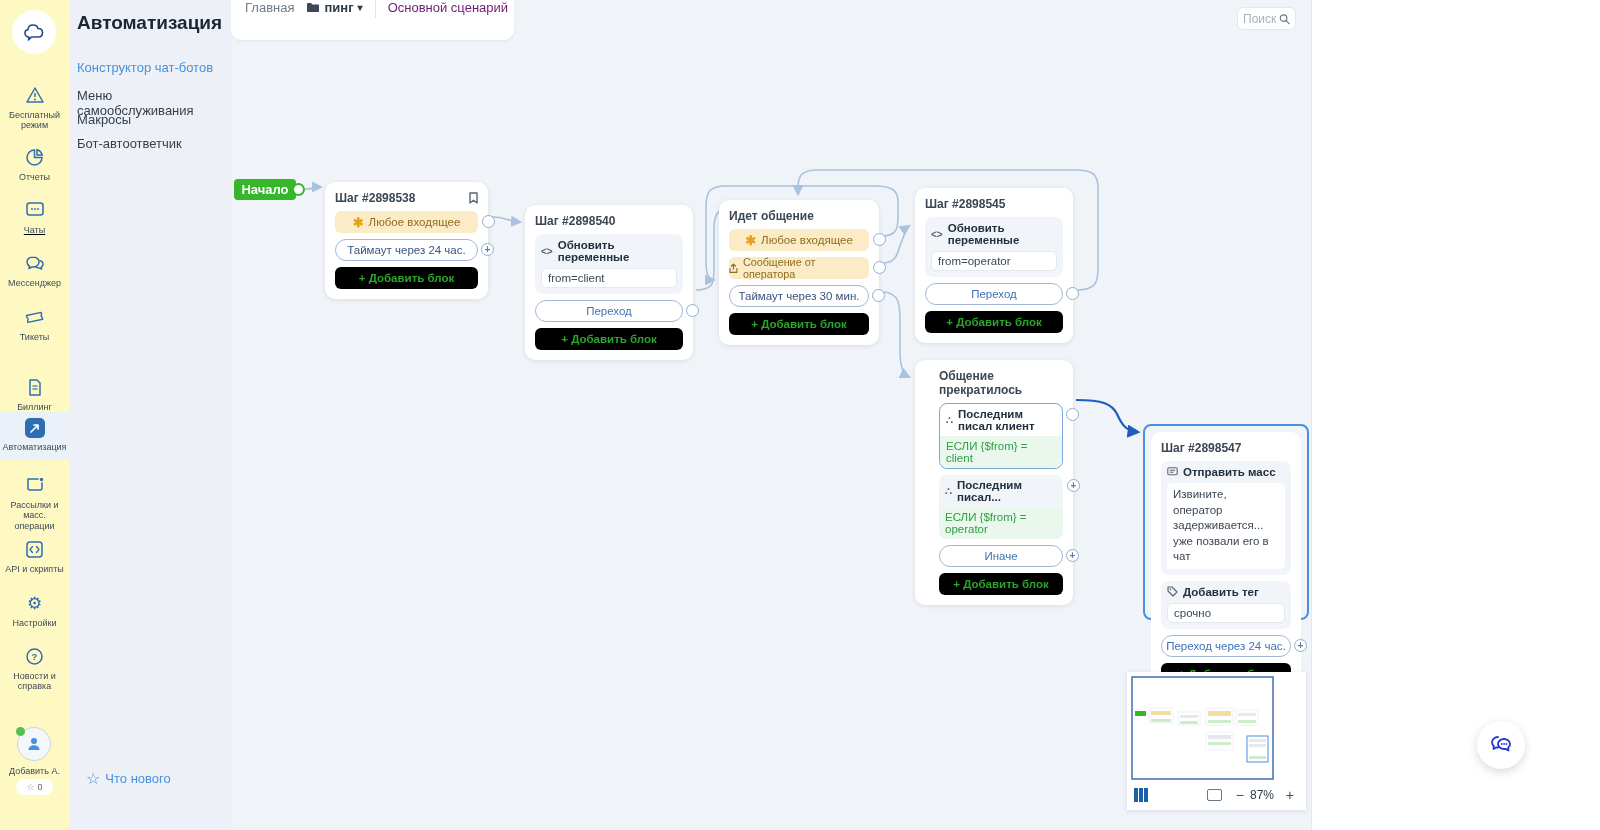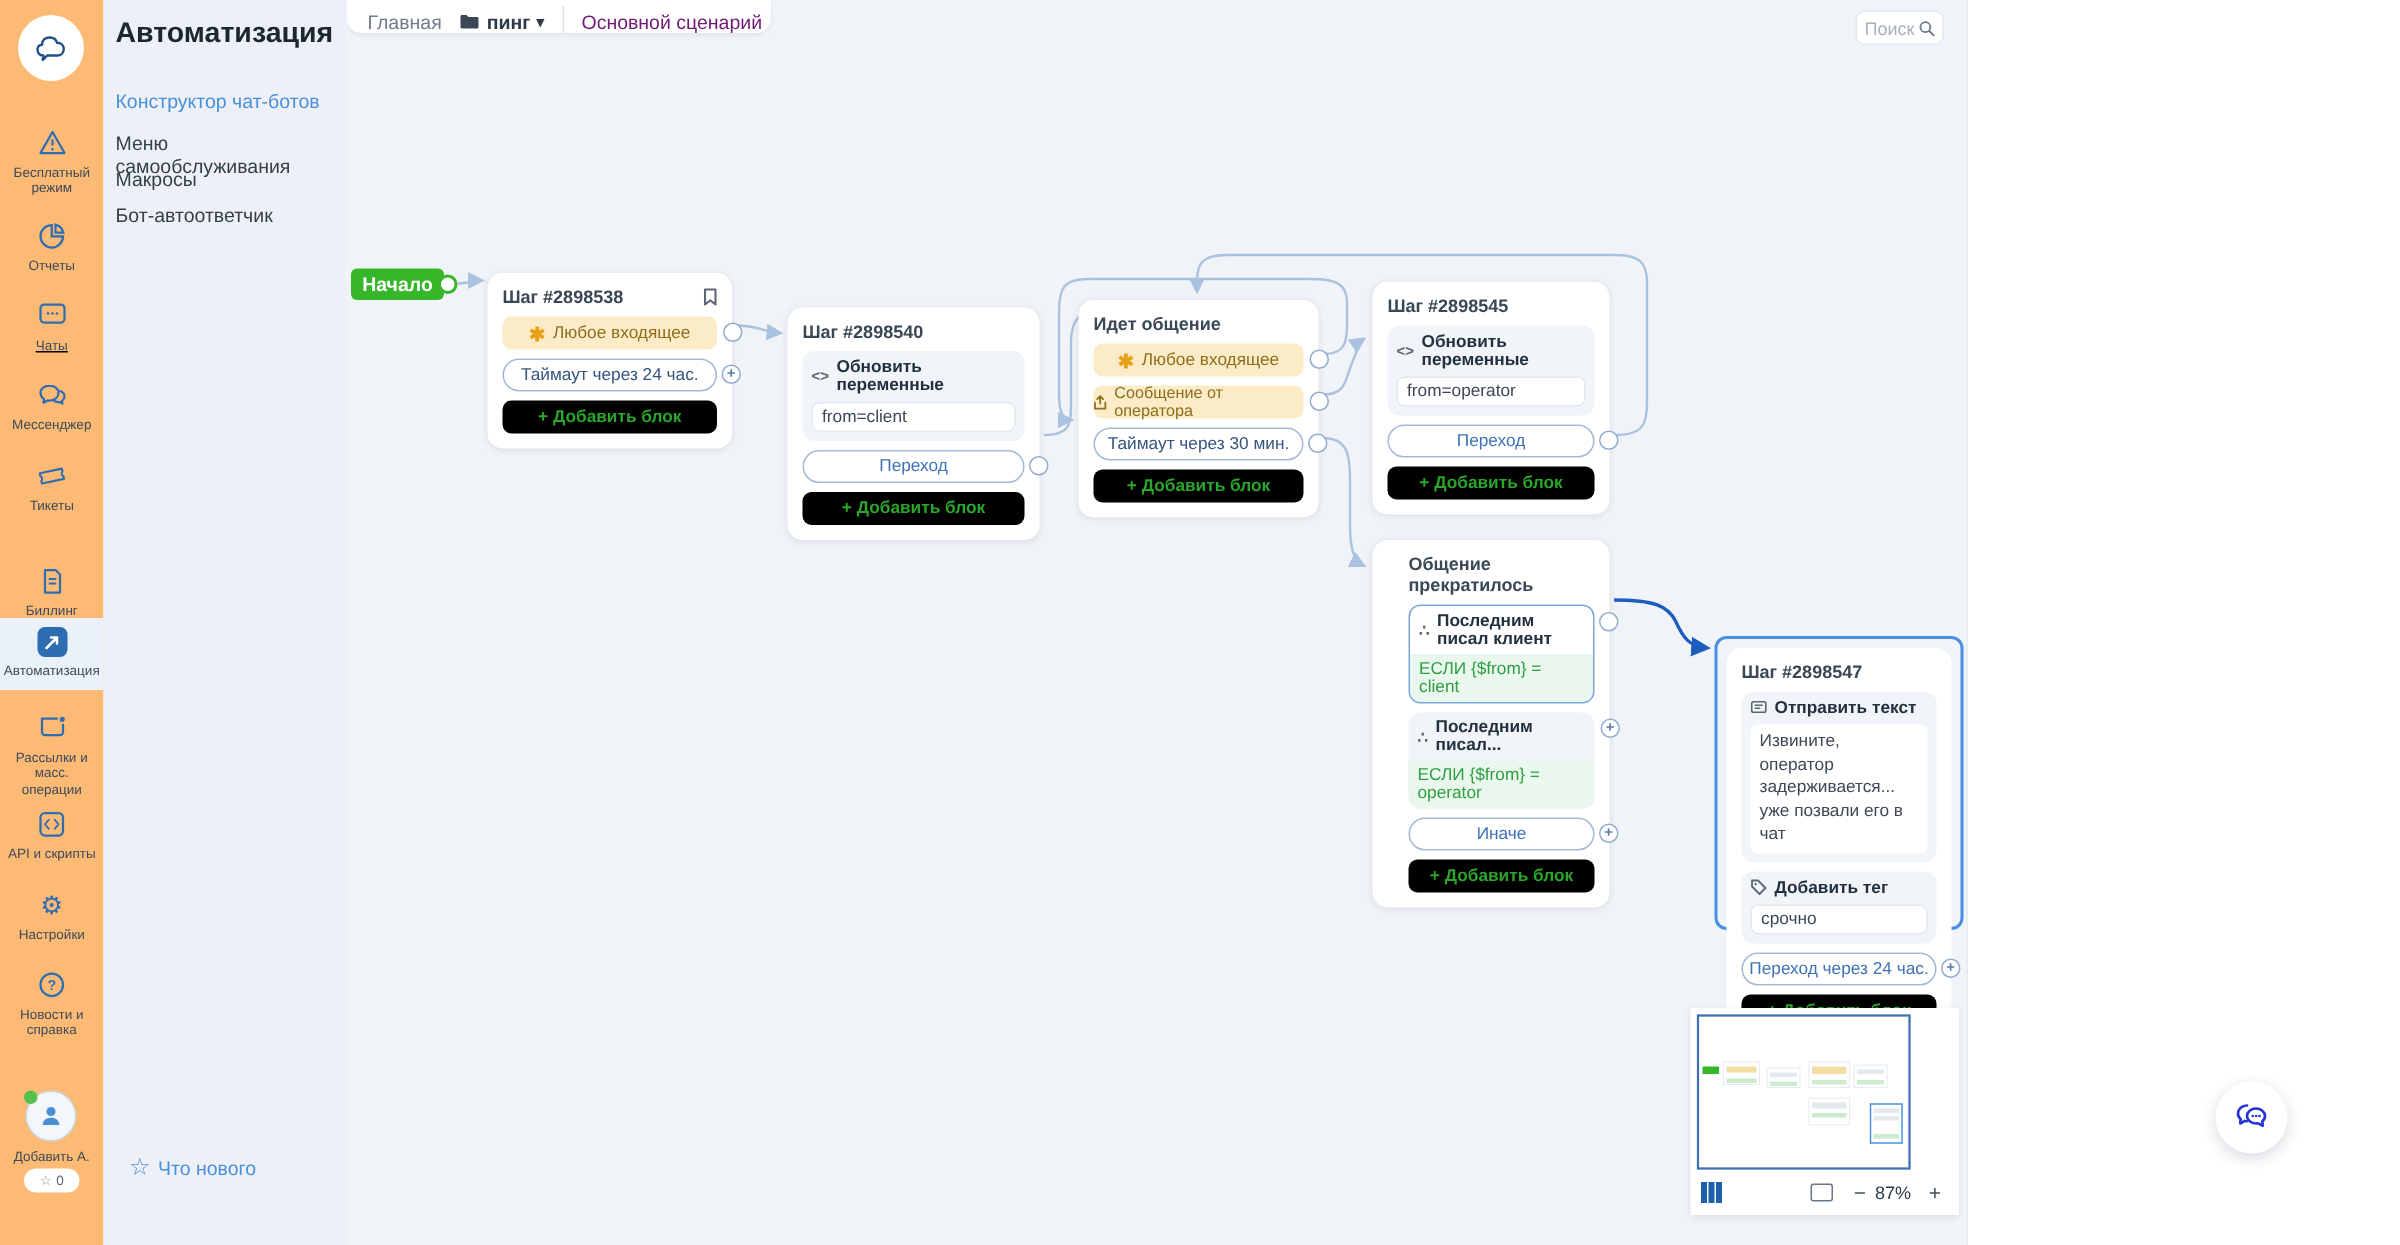--- a/index.html
+++ b/index.html
@@ -1,21 +1,21 @@
 <!DOCTYPE html>
 <html><head>
 <meta charset="utf-8">
 <style>
   * { margin:0; padding:0; box-sizing:border-box; }
   html,body { width:1600px; height:830px; }
   body { font-family:"Liberation Sans", sans-serif; background:#f0f3f7; overflow:hidden; }
   .app { position:relative; width:1600px; height:830px; background:#f0f3f7; }
 
   
-  .rail { position:absolute; left:0; top:0; width:69px; height:830px; background:#fdba74; z-index:4; }
+  .rail { position:absolute; left:0; top:0; width:69px; height:830px; background:#fef9c3; z-index:4; }
   .logo { position:absolute; left:12px; top:10px; width:44px; height:44px; background:#fff; border-radius:50%;
           display:flex; align-items:center; justify-content:center; }
   .ritem { position:absolute; left:0; width:69px; text-align:center; cursor:pointer; padding-top:2px; }
   .ritem .ricon { display:block; height:20px; line-height:20px; color:#2f6db3; }
   .ritem .rlabel { display:block; font-size:9px; line-height:1.15; color:#3d4a59; margin-top:4px; padding:0 2px; }
   .ritem.active { background:#eaf1f8; height:48px; padding-top:6px; }
   .aut-ic { display:inline-block; width:20px; height:20px; background:#2f6db3; border-radius:5px; position:relative; }
   .aut-ic svg { position:absolute; left:4px; top:4px; }
   .avatar { position:absolute; left:17px; top:727px; width:34px; height:34px; border-radius:50%;
             background:#f4f7fa; border:1px solid #c9d5e2; display:flex; align-items:center; justify-content:center; }
@@ -27,23 +27,23 @@
   
   .submenu { position:absolute; left:69px; top:0; width:162px; height:830px; background:#edf1f7; z-index:4; }
   .sm-title { position:absolute; left:8px; top:12px; font-size:19px; font-weight:700; color:#1c2631; }
   .sm-item { position:absolute; left:8px; font-size:13px; color:#333f4c; cursor:pointer; }
   .sm-item.active { color:#4a90d9; }
   .whats-new { position:absolute; left:17px; top:771px; font-size:13px; color:#4a90d9; cursor:pointer;
                display:flex; align-items:center; gap:5px; }
   .whats-new .star { font-size:16px; line-height:14px; }
 
   
-  .crumbbar { position:absolute; left:231px; top:0; width:283px; height:22px; background:#fff;
+  .crumbbar { position:absolute; left:231px; top:0; width:283px; height:40px; background:#fff;
               border-radius:0 0 10px 10px; box-shadow:0 1px 3px rgba(40,60,90,.08);
-              display:flex; align-items:flex-end; font-size:13px; z-index:3; }
+              display:flex; align-items:flex-start; font-size:13px; z-index:3; }
   .crumb-home { color:#707b88; margin-left:14px; cursor:pointer; }
   .crumb-folder { display:flex; align-items:center; gap:4px; color:#2c3947; font-weight:700; margin-left:12px; cursor:pointer; }
   .crumb-caret { font-size:10px; color:#2c3947; }
   .crumb-div { width:1px; height:18px; background:#dfe4ea; margin:0 12px; }
   .crumb-cur { color:#701a75; }
 
   .search { position:absolute; left:1237px; top:7px; width:59px; height:23px; background:#fff;
             border:1px solid #e2e8ef; border-radius:6px; z-index:5; display:flex; align-items:center; padding:0 5px; }
   .search input { border:none; outline:none; width:36px; font-size:12px; color:#5a6675; background:transparent;
                   font-family:"Liberation Sans", sans-serif; }
@@ -408,21 +408,21 @@
     <div class="ntitle">
         <span>Шаг #2898547</span>
       </div>
     <div class="grp">
       <div class="grp-title">
         <svg width="11" height="10" viewBox="0 0 11 10">
             <rect x="0.8" y="0.8" width="9.4" height="7" rx="1.2" fill="none" stroke="#5b6673" stroke-width="1.1"></rect>
             <line x1="2.8" y1="3.2" x2="8.2" y2="3.2" stroke="#5b6673" stroke-width="1"></line>
             <line x1="2.8" y1="5.2" x2="6.5" y2="5.2" stroke="#5b6673" stroke-width="1"></line>
           </svg>
-        <span>Отправить текст</span>
+        <span>Отправить масс</span>
       </div>
       <div class="grp-body">Извините, оператор задерживается... уже позвали его в чат</div>
     </div>
     <div class="grp">
       <div class="grp-title">
         <svg width="11" height="11" viewBox="0 0 11 11">
             <path d="M1 1 L5 1 L10 6 L6 10 L1 5 z" fill="none" stroke="#5b6673" stroke-width="1.2" stroke-linejoin="round"></path>
             <circle cx="3.4" cy="3.4" r="0.8" fill="#5b6673"></circle>
           </svg>
         <span>Добавить тег</span>

